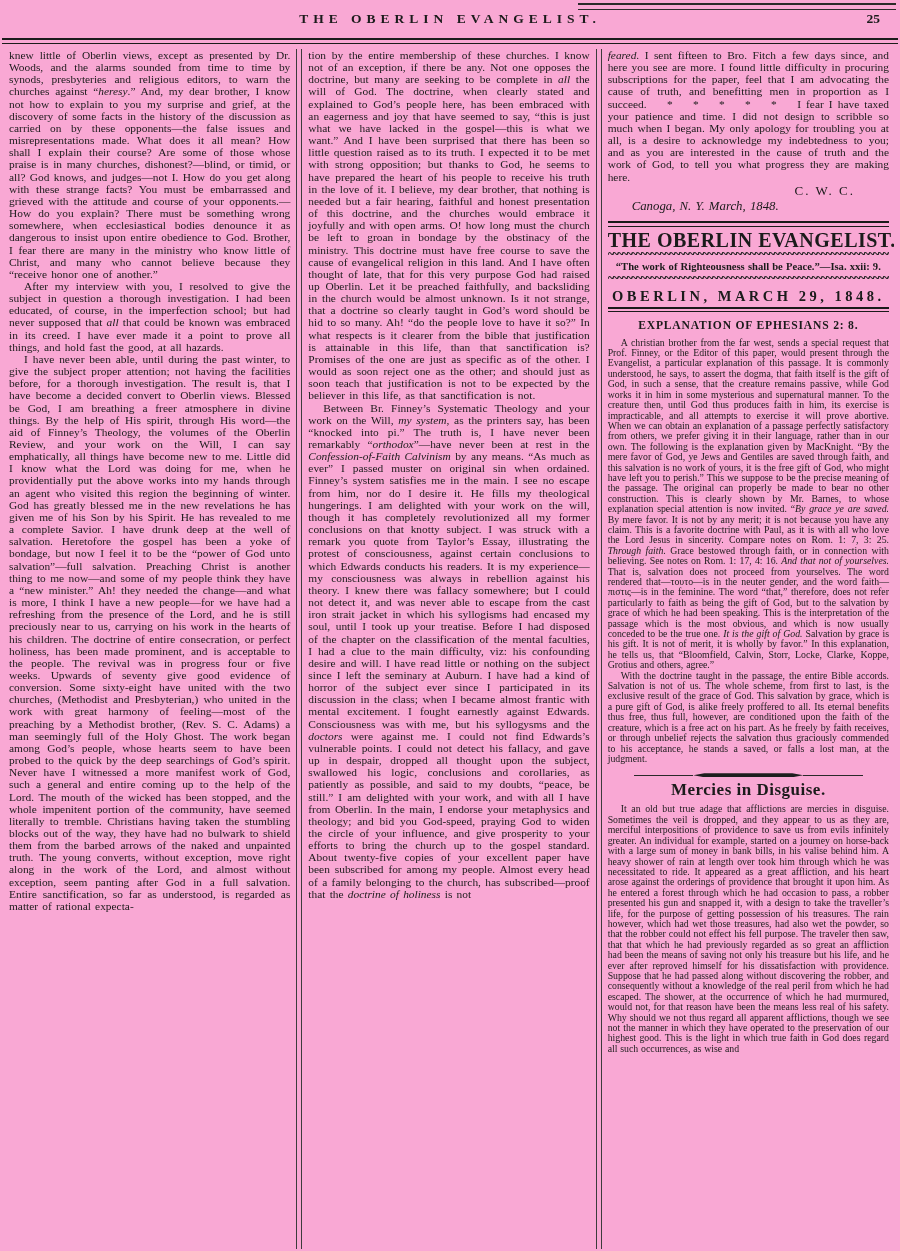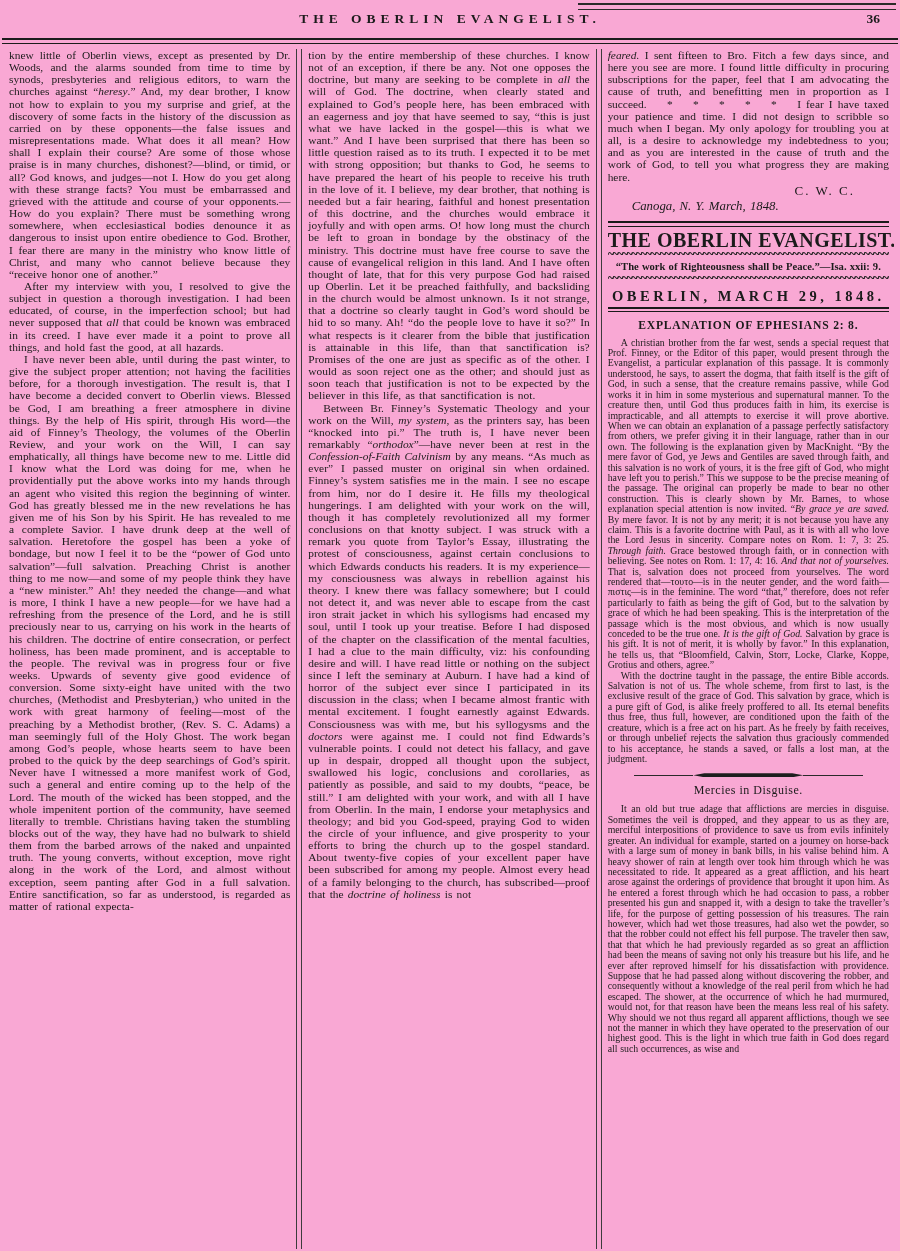--- a/index.html
+++ b/index.html
@@ -40,32 +40,32 @@
   .rule-heavy2{border-top:2px solid #1a1a1a;border-bottom:1px solid #1a1a1a;height:2px;margin:4px 0 2px;}
 
   
   .art-head{text-align:center;font-size:11.6px;font-weight:bold;margin:8px 0 6px;letter-spacing:0.8px;white-space:nowrap;}
   .small{font-size:9.8px;line-height:10.4px;word-spacing:0.4px;text-indent:13px;}
   .epigraph{font-weight:bold;}
   .orn-divider{display:flex;align-items:center;margin:9px 26px 7px 26px;}
   .orn-divider .line{flex:1;border-top:1px solid #2a2a2a;}
   .orn-diamond{width:110px;height:4px;background:#1e1e1e;
     clip-path:polygon(0 50%,10% 0,90% 0,100% 50%,90% 100%,10% 100%);}
-  .art-head2{text-align:center;font-size:12px;font-weight:normal;margin:2px 0 8px;letter-spacing:0.5px;}
+  .art-head2{text-align:center;font-size:17px;font-weight:bold;margin:2px 0 8px;letter-spacing:0.5px;}
 </style>
 </head>
 <body>
 
 <div class="page">
 
   <div class="top-right-rule"></div>
 
   <header>
     <div class="paper-title">THE OBERLIN EVANGELIST.</div>
-    <div class="page-number">36</div>
+    <div class="page-number">25</div>
   </header>
   <div class="header-rule"></div>
 
   <div class="columns">
 
     <div class="col">
       <p class="cont">knew little of Oberlin views, except as presented by Dr. Woods, and the alarms sounded from time to time by synods, presbyteries and religious editors, to warn the churches against “<i>heresy</i>.”  And, my dear brother, I know not how to explain to you my surprise and grief, at the discovery of some facts in the history of the discussion as carried on by these opponents—the false issues and misrepresentations made.  What does it all mean?  How shall I explain their course?  Are some of those whose praise is in many churches, dishonest?—blind, or timid, or all?  God knows, and judges—not I.  How do you get along with these strange facts?  You must be embarrassed and grieved with the attitude and course of your opponents.—How do you explain?  There must be something wrong somewhere, when ecclesiastical bodies denounce it as dangerous to insist upon entire obedience to God.  Brother, I fear there are many in the ministry who know little of Christ, and many who cannot believe because they “receive honor one of another.”</p>
       <p>After my interview with you, I resolved to give the subject in question a thorough investigation.  I had been educated, of course, in the imperfection school; but had never supposed that <i>all</i> that could be known was embraced in its creed.  I have ever made it a point to prove all things, and hold fast the good, at all hazards.</p>
       <p>I have never been able, until during the past winter, to give the subject proper attention; not having the facilities before, for a thorough investigation.  The result is, that I have become a decided convert to Oberlin views.  Blessed be God, I am breathing a freer atmosphere in divine things.  By the help of His spirit, through His word—the aid of Finney’s Theology, the volumes of the Oberlin Review, and your work on the Will, I can say emphatically, all things have become new to me.  Little did I know what the Lord was doing for me, when he providentially put the above works into my hands through an agent who visited this region the beginning of winter.  God has greatly blessed me in the new revelations he has given me of his Son by his Spirit.  He has revealed to me a complete Savior.  I have drunk deep at the well of salvation.  Heretofore the gospel has been a yoke of bondage, but now I feel it to be the “power of God unto salvation”—full salvation.  Preaching Christ is another thing to me now—and some of my people think they have a “new minister.”  Ah! they needed the change—and what is more, I think I have a new people—for we have had a refreshing from the presence of the Lord, and he is still preciously near to us, carrying on his work in the hearts of his children.  The doctrine of entire consecration, or perfect holiness, has been made prominent, and is acceptable to the people.  The revival was in progress four or five weeks.  Upwards of seventy give good evidence of conversion.  Some sixty-eight have united with the two churches, (Methodist and Presbyterian,) who united in the work with great harmony of feeling—most of the preaching by a Methodist brother, (Rev. S. C. Adams) a man seemingly full of the Holy Ghost.  The work began among God’s people, whose hearts seem to have been probed to the quick by the deep searchings of God’s spirit.  Never have I witnessed a more manifest work of God, such a general and entire coming up to the help of the Lord.  The mouth of the wicked has been stopped, and the whole impenitent portion of the community, have seemed literally to tremble.  Christians having taken the stumbling blocks out of the way, they have had no bulwark to shield them from the barbed arrows of the naked and unpainted truth.  The young converts, without exception, move right along in the work of the Lord, and almost without exception, seem panting after God in a full salvation.  Entire sanctification, so far as understood, is regarded as matter of rational expecta-</p>
     </div>

